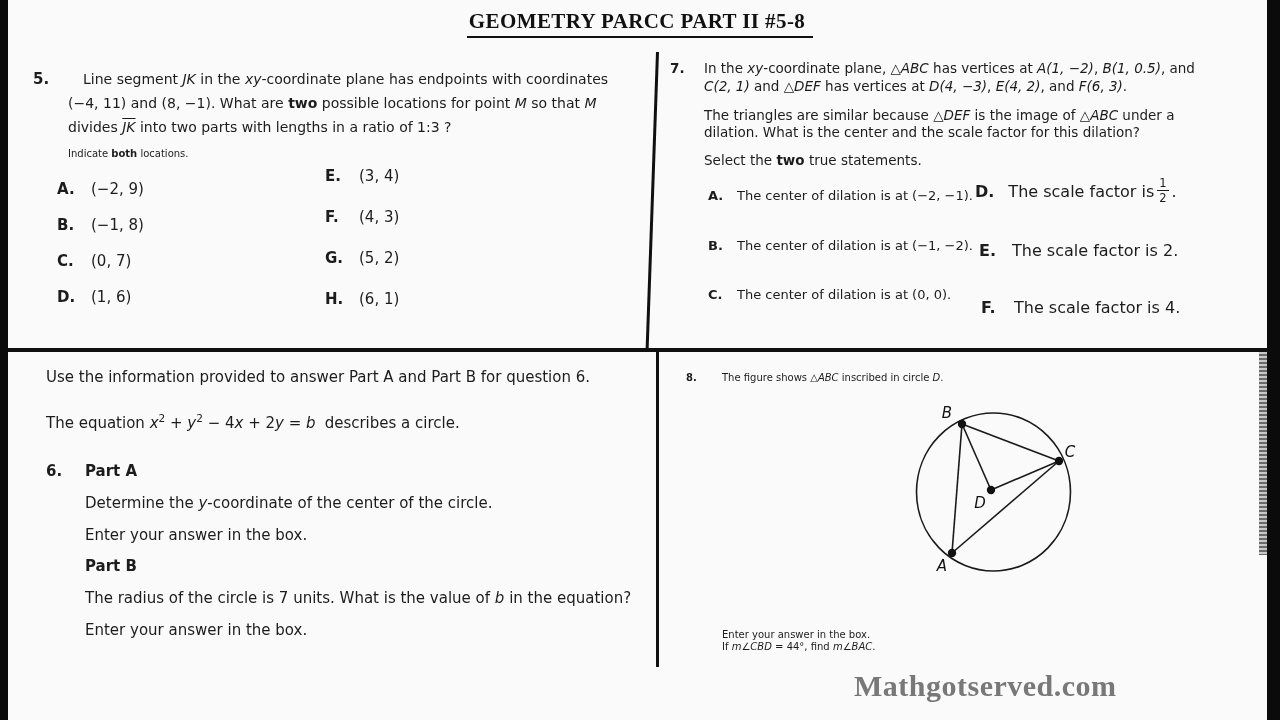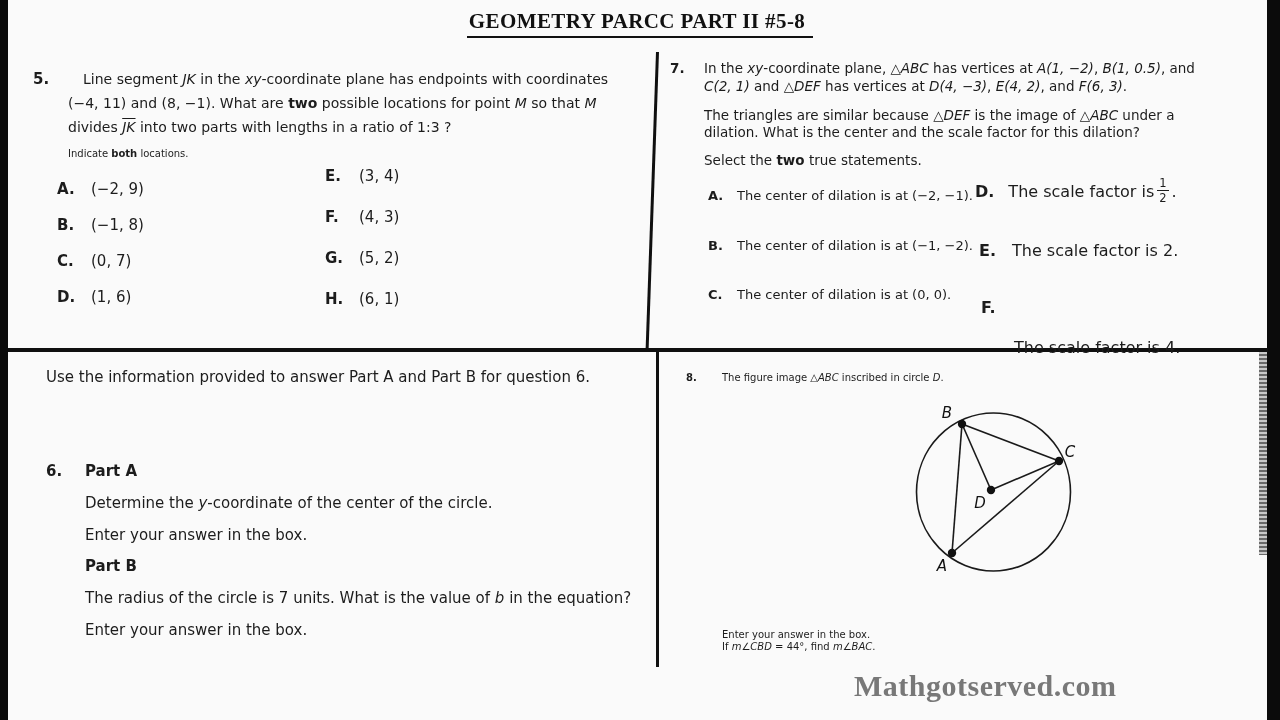--- a/index.html
+++ b/index.html
@@ -98,33 +98,34 @@
     <span>The scale factor is</span>
     <span class="frac">
       <span class="num">1</span>
       <span class="den">2</span>
     </span>
     <span>.</span>
   </div>
   <div class="abs letter f16" style="left:979px;top:241px;">E.</div>
   <div class="abs f16" style="left:1012px;top:241px;">The scale factor is 2.</div>
   <div class="abs letter f16" style="left:981px;top:298px;">F.</div>
-  <div class="abs f16" style="left:1014px;top:298px;margin-top:40px;">The scale factor is 4.</div>
+  <div class="abs f16" style="left:1014px;top:298px;">The scale factor is 4.</div>
 
   <div class="abs f15" style="left:46px;top:368px;">Use the information provided to answer Part A and Part B for question 6.</div>
+  <div class="abs f15" style="left:46px;top:414px;"><span>The equation </span><span class="it">x</span><span class="sup">2</span><span> + </span><span class="it">y</span><span class="sup">2</span><span> − 4</span><span class="it">x</span><span> + 2</span><span class="it">y</span><span> = </span><span class="it">b</span><span style="padding-left:9px;">describes a circle.</span></div>
   <div class="abs b f15" style="left:46px;top:462px;">6.</div>
   <div class="abs b f15" style="left:85px;top:462px;">Part A</div>
   <div class="abs f15" style="left:85px;top:494px;"><span>Determine the </span><span class="it">y</span><span>-coordinate of the center of the circle.</span></div>
   <div class="abs f15" style="left:85px;top:526px;">Enter your answer in the box.</div>
   <div class="abs b f15" style="left:85px;top:557px;">Part B</div>
   <div class="abs f15" style="left:85px;top:589px;"><span>The radius of the circle is 7 units. What is the value of </span><span class="it">b</span><span> in the equation?</span></div>
   <div class="abs f15" style="left:85px;top:621px;">Enter your answer in the box.</div>
 
   <div class="abs b f145" style="left:686px;top:372px;">8.</div>
-  <div class="abs f145" style="left:722px;top:372px;"><span>The figure image </span><span class="it">△ABC</span><span> inscribed in circle </span><span class="it">D</span><span>.</span></div>
+  <div class="abs f145" style="left:722px;top:372px;"><span>The figure shows </span><span class="it">△ABC</span><span> inscribed in circle </span><span class="it">D</span><span>.</span></div>
 
   <svg class="abs" style="left:900px;top:398px;" width="195" height="195" viewBox="0 0 195 195">
     <ellipse cx="93.5" cy="94" rx="77" ry="79" fill="none" stroke="#1a1a1a" stroke-width="1.6"></ellipse>
     <line x1="62" y1="26" x2="52" y2="155" stroke="#1a1a1a" stroke-width="1.6"></line>
     <line x1="62" y1="26" x2="159" y2="63" stroke="#1a1a1a" stroke-width="1.6"></line>
     <line x1="52" y1="155" x2="159" y2="63" stroke="#1a1a1a" stroke-width="1.6"></line>
     <line x1="62" y1="26" x2="91" y2="92" stroke="#1a1a1a" stroke-width="1.6"></line>
     <line x1="91" y1="92" x2="159" y2="63" stroke="#1a1a1a" stroke-width="1.6"></line>
     <circle cx="62" cy="26" r="4.2" fill="#111"></circle>
     <circle cx="159" cy="63" r="4.2" fill="#111"></circle>

